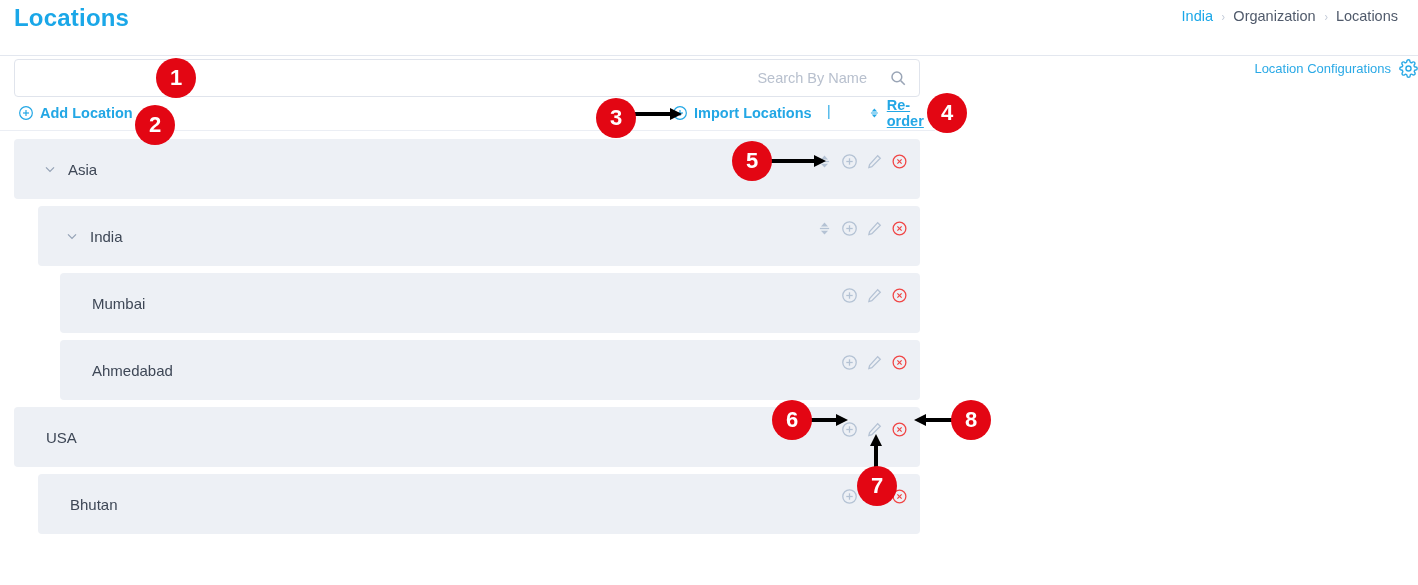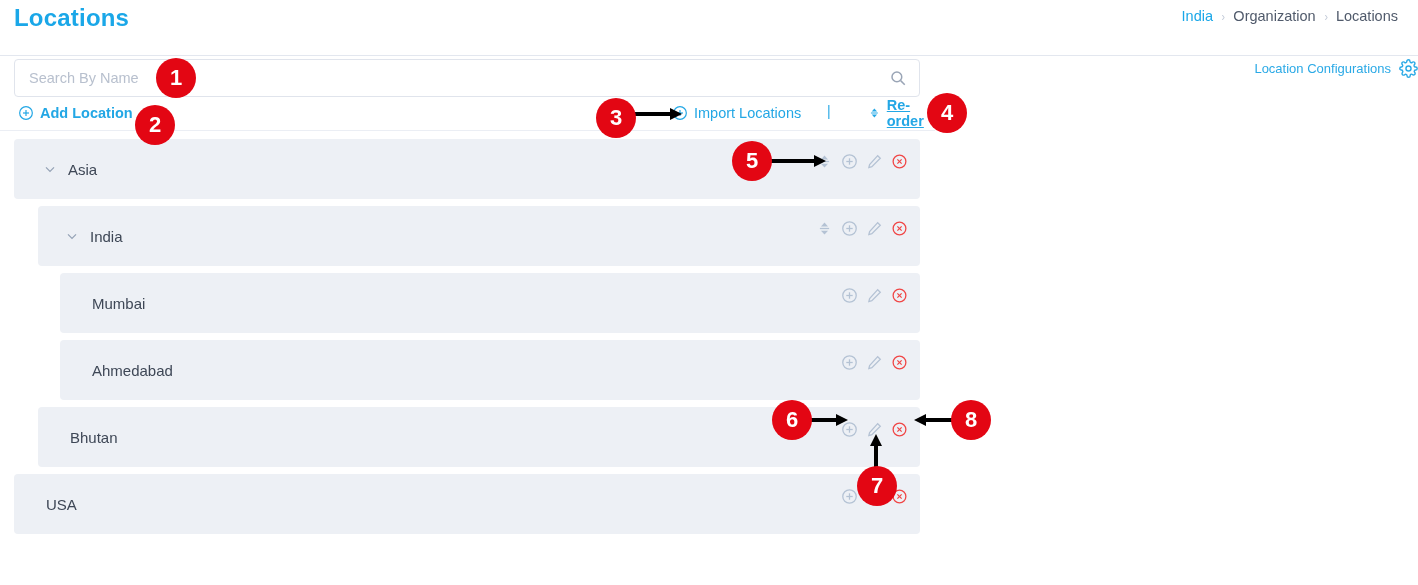--- a/index.html
+++ b/index.html
@@ -38,20 +38,21 @@
   .search-wrap {
     position: absolute; left: 14px; top: 59px;
     width: 906px; height: 38px;
     border: 1px solid #e0e4ec; border-radius: 4px; background: #fff;
   }
   .search-input {
     position: absolute; left: 0; top: 0; width: 866px; height: 36px;
     border: 0; outline: none; background: transparent;
     padding: 0 14px; font-size: 14.5px; color: #3b82f6;
     font-family: "Liberation Sans", sans-serif;
+    text-align: right;
   }
   .search-input::placeholder { color: #b8c0ce; }
   .search-icon {
     position: absolute; right: 12px; top: 9px;
     width: 18px; height: 18px; color: #9aa5b6;
   }
 
   .loc-config {
     position: absolute; right: 0; top: 59px;
     display: flex; align-items: center; gap: 8px;
@@ -65,21 +66,21 @@
     border-bottom: 1px solid #ebeef4;
   }
   .tb-btn {
     position: absolute; top: 0;
     display: flex; align-items: center; gap: 6px;
     color: #23a7e5; font-size: 14.5px; font-weight: 600; cursor: pointer;
     height: 24px;
     justify-content: center;
   }
   .tb-btn.add-location { left: 18px; }
-  .tb-btn.import-locations { left: 672px; font-weight: 400; }
+  .tb-btn.import-locations { left: 672px; font-weight: 700; }
   .tb-btn.reorder { left: 868px; font-weight: 600; text-decoration: underline; }
   .tb-sep {
     position: absolute; left: 827px; top: 2px;
     color: #2aa9e6; font-size: 14px;
   }
   .icon16 { width: 16px; height: 16px; display: block; }
 
   
   .tree { position: absolute; left: 0; top: 139px; width: 935px; }
   .row {
@@ -270,40 +271,40 @@
           <svg viewBox="0 0 24 24" fill="none" stroke="currentColor" stroke-width="1.8" class="act">
             <path d="M16.5 3.8 L20.2 7.5 L8.3 19.4 L4 20.5 L5.1 16.2 Z"></path>
           </svg>
           <svg viewBox="0 0 24 24" fill="none" stroke="currentColor" stroke-width="1.8" class="act del">
             <circle cx="12" cy="12" r="9"></circle>
             <line x1="9" y1="9" x2="15" y2="15"></line>
             <line x1="15" y1="9" x2="9" y2="15"></line>
           </svg>
         </div>
       </div>
+      <div class="row lvl0 nochev">
+        <span class="row-label">USA</span>
+        <div class="actions">
+          <svg viewBox="0 0 24 24" fill="none" stroke="currentColor" stroke-width="1.8" class="act">
+            <circle cx="12" cy="12" r="9.5"></circle>
+            <line x1="12" y1="7.5" x2="12" y2="16.5"></line>
+            <line x1="7.5" y1="12" x2="16.5" y2="12"></line>
+          </svg>
+          <svg viewBox="0 0 24 24" fill="none" stroke="currentColor" stroke-width="1.8" class="act">
+            <path d="M16.5 3.8 L20.2 7.5 L8.3 19.4 L4 20.5 L5.1 16.2 Z"></path>
+          </svg>
+          <svg viewBox="0 0 24 24" fill="none" stroke="currentColor" stroke-width="1.8" class="act del">
+            <circle cx="12" cy="12" r="9"></circle>
+            <line x1="9" y1="9" x2="15" y2="15"></line>
+            <line x1="15" y1="9" x2="9" y2="15"></line>
+          </svg>
+        </div>
+      </div>
       <div class="row lvl1 nochev">
         <span class="row-label">Bhutan</span>
-        <div class="actions">
-          <svg viewBox="0 0 24 24" fill="none" stroke="currentColor" stroke-width="1.8" class="act">
-            <circle cx="12" cy="12" r="9.5"></circle>
-            <line x1="12" y1="7.5" x2="12" y2="16.5"></line>
-            <line x1="7.5" y1="12" x2="16.5" y2="12"></line>
-          </svg>
-          <svg viewBox="0 0 24 24" fill="none" stroke="currentColor" stroke-width="1.8" class="act">
-            <path d="M16.5 3.8 L20.2 7.5 L8.3 19.4 L4 20.5 L5.1 16.2 Z"></path>
-          </svg>
-          <svg viewBox="0 0 24 24" fill="none" stroke="currentColor" stroke-width="1.8" class="act del">
-            <circle cx="12" cy="12" r="9"></circle>
-            <line x1="9" y1="9" x2="15" y2="15"></line>
-            <line x1="15" y1="9" x2="9" y2="15"></line>
-          </svg>
-        </div>
-      </div>
-      <div class="row lvl0 nochev">
-        <span class="row-label">USA</span>
         <div class="actions">
           <svg viewBox="0 0 24 24" fill="none" stroke="currentColor" stroke-width="1.8" class="act">
             <circle cx="12" cy="12" r="9.5"></circle>
             <line x1="12" y1="7.5" x2="12" y2="16.5"></line>
             <line x1="7.5" y1="12" x2="16.5" y2="12"></line>
           </svg>
           <svg viewBox="0 0 24 24" fill="none" stroke="currentColor" stroke-width="1.8" class="act">
             <path d="M16.5 3.8 L20.2 7.5 L8.3 19.4 L4 20.5 L5.1 16.2 Z"></path>
           </svg>
           <svg viewBox="0 0 24 24" fill="none" stroke="currentColor" stroke-width="1.8" class="act del">

